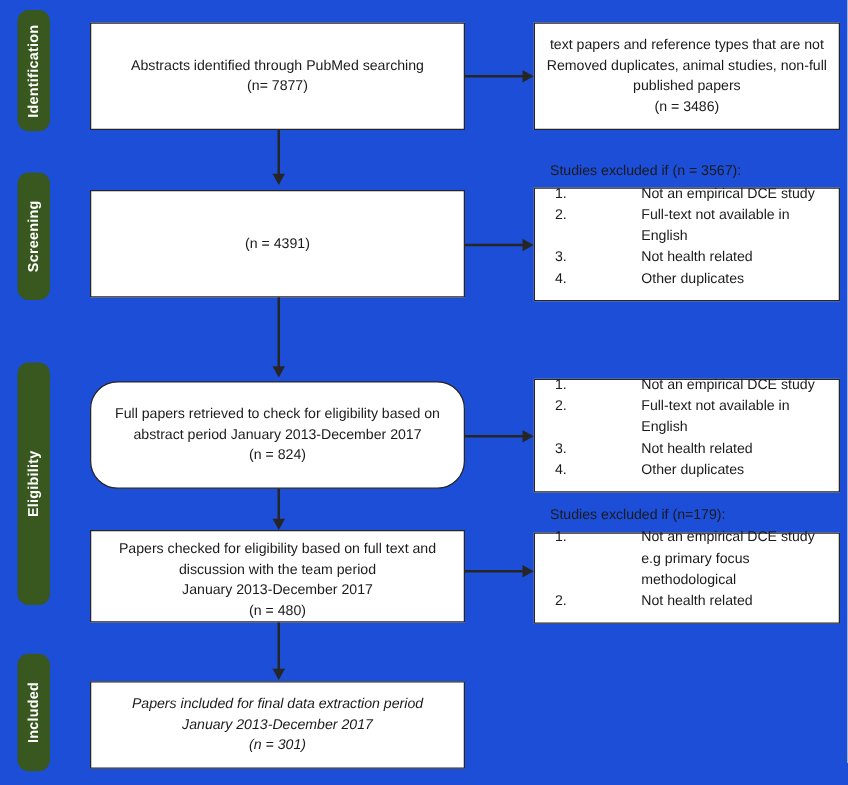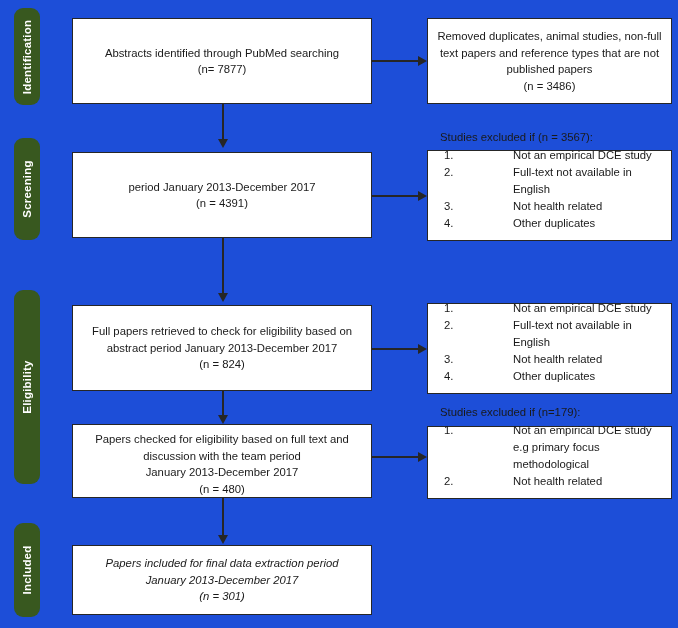--- a/index.html
+++ b/index.html
@@ -140,34 +140,33 @@
   <div class="stage-bar" style="left:14px; top:523px; width:26px; height:94px;">
     <span class="stage-label">Included</span>
   </div>
 
   <div class="flow-box centered" style="left:72px; top:18px; width:300px; height:86px;">
     <span class="line">Abstracts identified through PubMed searching</span>
     <span class="line">(n= 7877)</span>
   </div>
 
   <div class="flow-box centered" style="left:427px; top:18px; width:245px; height:86px;">
+    <span class="line">text papers and reference types that are not</span>
     <span class="line">Removed duplicates, animal studies, non-full</span>
-    <span class="line">text papers and reference types that are not</span>
     <span class="line">published papers</span>
     <span class="line">(n = 3486)</span>
   </div>
 
   <div class="h-line" style="left:372px; top:60px; width:48px;"></div>
   <div class="arrow-right" style="left:418px; top:56px;"></div>
 
   <div class="v-line" style="left:222px; top:104px; height:38px;"></div>
   <div class="arrow-down" style="left:218px; top:139px;"></div>
 
   <div class="flow-box centered" style="left:72px; top:152px; width:300px; height:86px;">
-    <span class="line">period January 2013-December 2017</span>
     <span class="line">(n = 4391)</span>
   </div>
 
   <div class="flow-box excl-box" style="left:427px; top:150px; width:245px; height:91px;">
     <span class="excl-head">Studies excluded if (n = 3567):</span>
     <ul class="excl-list">
       <li>
         <span class="num">1.</span>
         <span class="txt">Not an empirical DCE study</span>
       </li>
@@ -185,21 +184,21 @@
       </li>
     </ul>
   </div>
 
   <div class="h-line" style="left:372px; top:195px; width:48px;"></div>
   <div class="arrow-right" style="left:418px; top:191px;"></div>
 
   <div class="v-line" style="left:222px; top:238px; height:58px;"></div>
   <div class="arrow-down" style="left:218px; top:293px;"></div>
 
-  <div class="flow-box centered" style="left:72px; top:305px; width:300px; height:86px;">
+  <div class="flow-box centered" style="left:72px; top:305px; width:300px; height:86px;border-radius:22px;">
     <span class="line">Full papers retrieved to check for eligibility based on</span>
     <span class="line">abstract period January 2013-December 2017</span>
     <span class="line">(n = 824)</span>
   </div>
 
   <div class="flow-box excl-box" style="left:427px; top:303px; width:245px; height:91px;">
     <ul class="excl-list">
       <li>
         <span class="num">1.</span>
         <span class="txt">Not an empirical DCE study</span>

